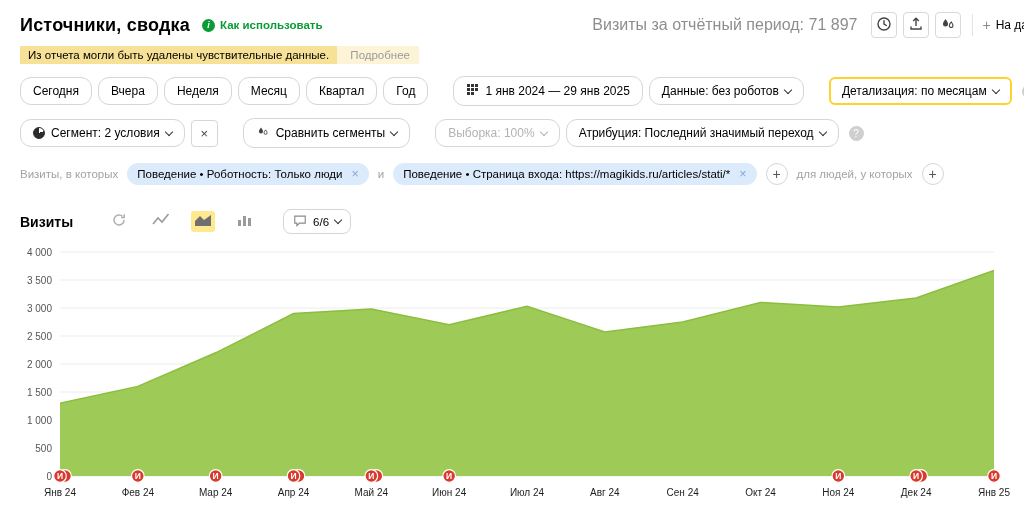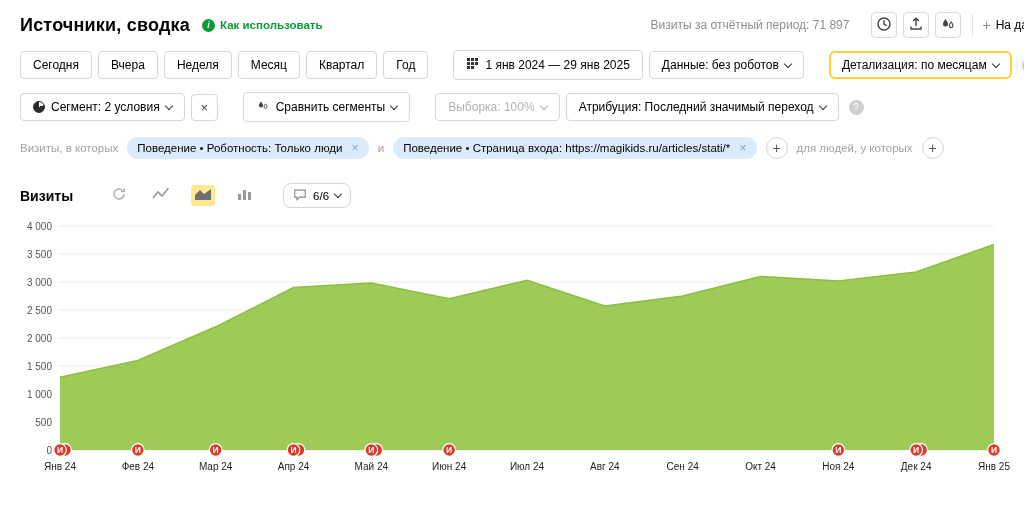--- a/index.html
+++ b/index.html
@@ -8,37 +8,37 @@
   .page{width:1024px;height:513px;padding:12px 0 0 20px;position:relative}
 
   
   .topbar{display:flex;align-items:center;width:1008px}
   .title{font-size:18px;font-weight:bold;letter-spacing:.2px}
   .help-link{display:inline-flex;align-items:center;gap:5px;margin-left:12px;
     color:#0b9b36;font-size:11.5px;font-weight:bold;cursor:pointer}
   .info-dot{width:13px;height:13px;border-radius:50%;background:#0b9b36;color:#fff;
     font-size:9px;line-height:13px;text-align:center;font-weight:bold;font-style:italic}
   .spacer{flex:1}
-  .period-text{font-size:12px;color:#8e8e8e;margin-right:16px;white-space:nowrap}
+  .period-text{font-size:16px;color:#8e8e8e;margin-right:8px;white-space:nowrap}
   .iconbtn{width:26px;height:26px;border:1px solid #d9d9d9;background:#fff;border-radius:4px;
     display:flex;align-items:center;justify-content:center;margin-left:6px;cursor:pointer;flex:none}
   .vdiv{width:1px;height:22px;background:#e3e3e3;margin:0 9px 0 11px;flex:none}
   .dashbtn{display:inline-flex;align-items:center;gap:5px;font-size:12px;background:none;
     border:none;cursor:pointer;white-space:nowrap;color:#000}
   .plus-glyph{color:#8a8a8a;font-size:14px}
 
   
   .notice{display:inline-block;margin:8px 0 0 0;font-size:11.5px;background:#fdf4d7;padding:3px 9px 3px 0}
   .notice .hl{background:#f7e196;padding:3px 8px}
   .notice .more{color:#9a9a9a;margin-left:10px;cursor:pointer}
 
   
   .row{display:flex;align-items:center;margin-top:12px;gap:6px}
   .btn{display:inline-flex;align-items:center;gap:6px;border:1px solid #d6d6d6;background:#fff;
-    border-radius:4px;padding:6px 12px;font-size:12px;cursor:pointer;white-space:nowrap;color:#000}
+    border-radius:11px;padding:6px 12px;font-size:12px;cursor:pointer;white-space:nowrap;color:#000}
   .btn.highlight{border:2px solid #ffd12e;border-radius:6px;padding:5px 11px}
   .btn.muted{color:#b3b3b3}
   .btn.muted .chev{border-color:#b3b3b3}
   .gap-l{margin-left:19px}
   .chev{width:6px;height:6px;border-right:1.4px solid #333;border-bottom:1.4px solid #333;
     transform:rotate(45deg);display:inline-block;margin-top:-3px;flex:none}
   .xbtn{width:27px;height:27px;border:1px solid #d6d6d6;background:#fff;border-radius:4px;
     font-size:13px;color:#444;cursor:pointer;display:flex;align-items:center;justify-content:center}
   .pie{width:12px;height:12px;border-radius:50%;flex:none;
     background:conic-gradient(#fff 0 70deg,#2b2b2b 70deg 360deg);border:1px solid #2b2b2b}
@@ -111,20 +111,24 @@
       </span>
     </button>
     <span class="vdiv"></span>
     <button class="dashbtn">
       <span class="plus-glyph">+</span>
       <span>На да</span>
     </button>
   </div>
 
   
+  <div class="notice">
+    <span class="hl">Из отчета могли быть удалены чувствительные данные.</span>
+    <span class="more">Подробнее</span>
+  </div>
 
   
   <div class="row">
     <button class="btn">Сегодня</button>
     <button class="btn">Вчера</button>
     <button class="btn">Неделя</button>
     <button class="btn">Месяц</button>
     <button class="btn">Квартал</button>
     <button class="btn">Год</button>
     <button class="btn gap-l">

